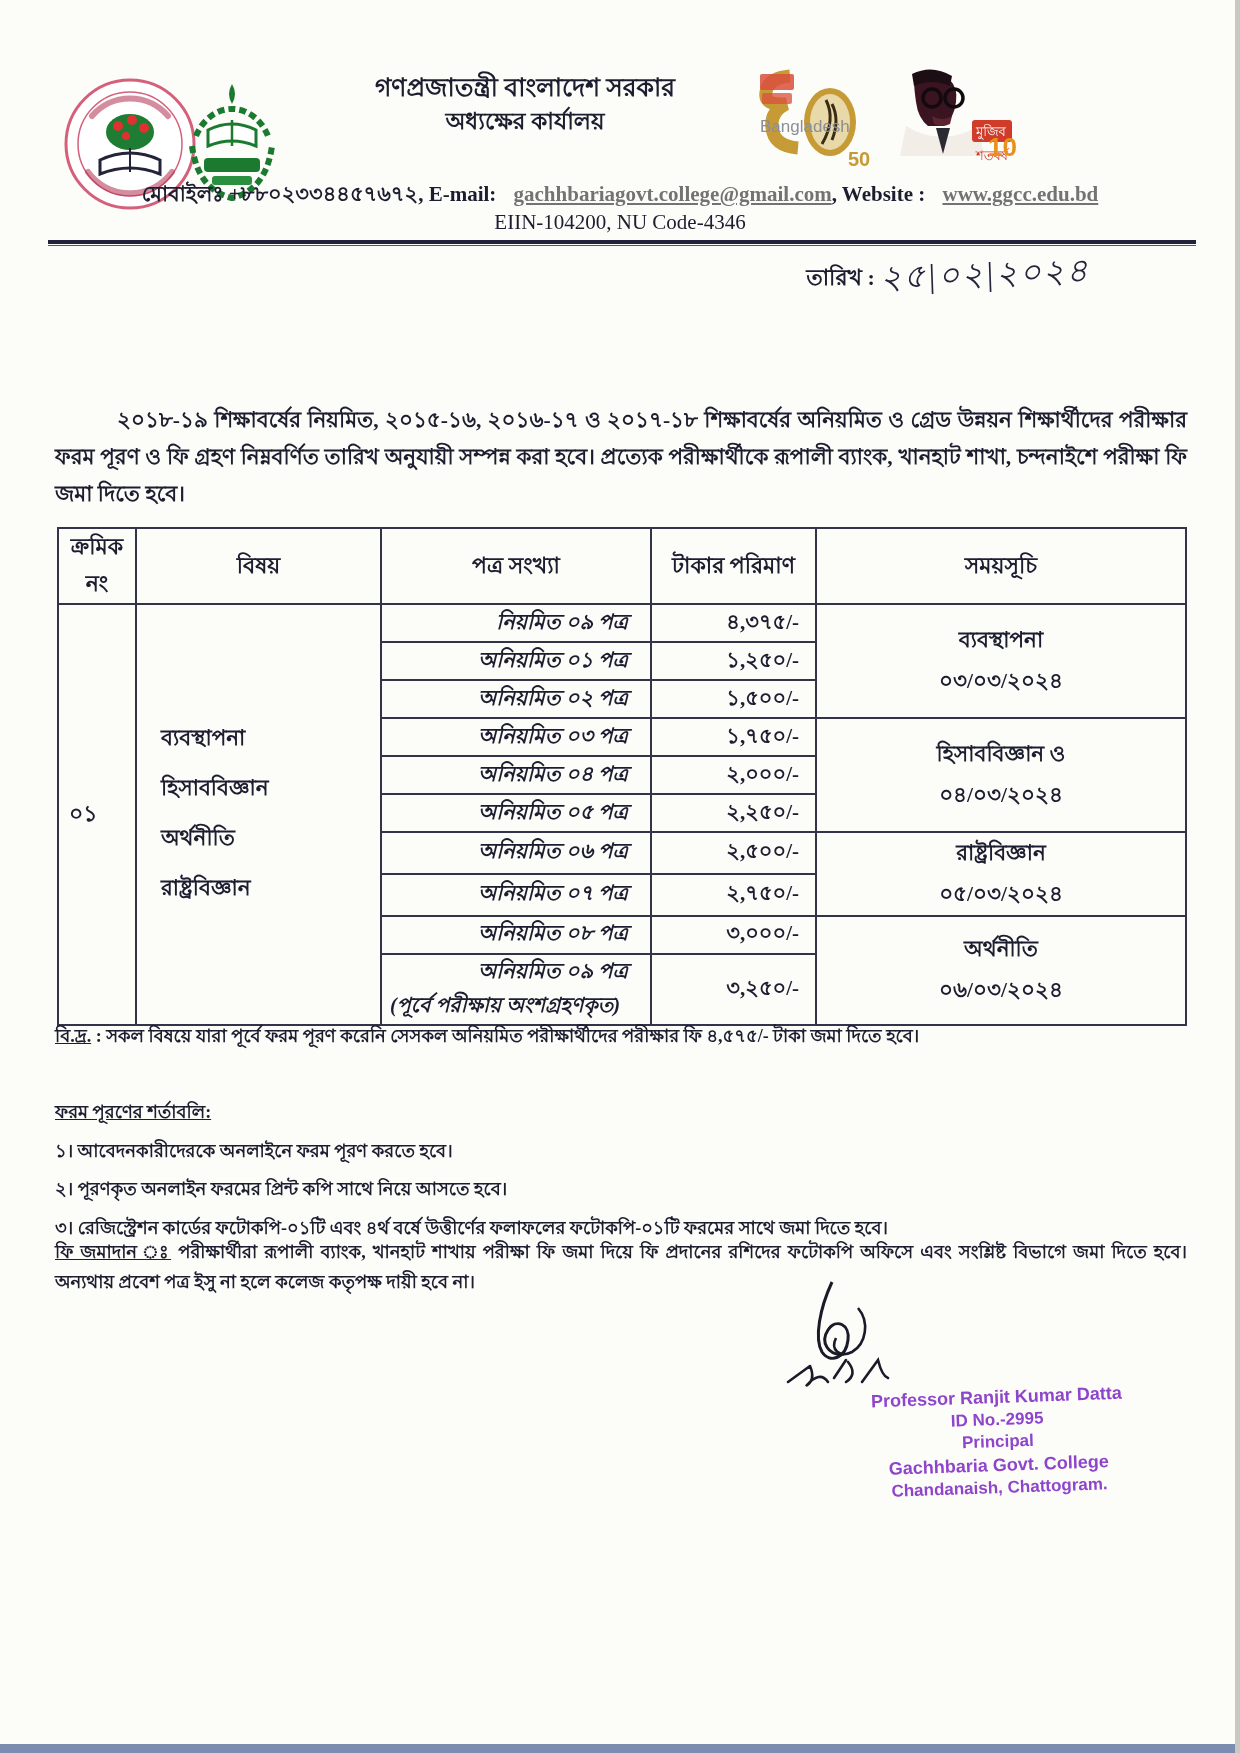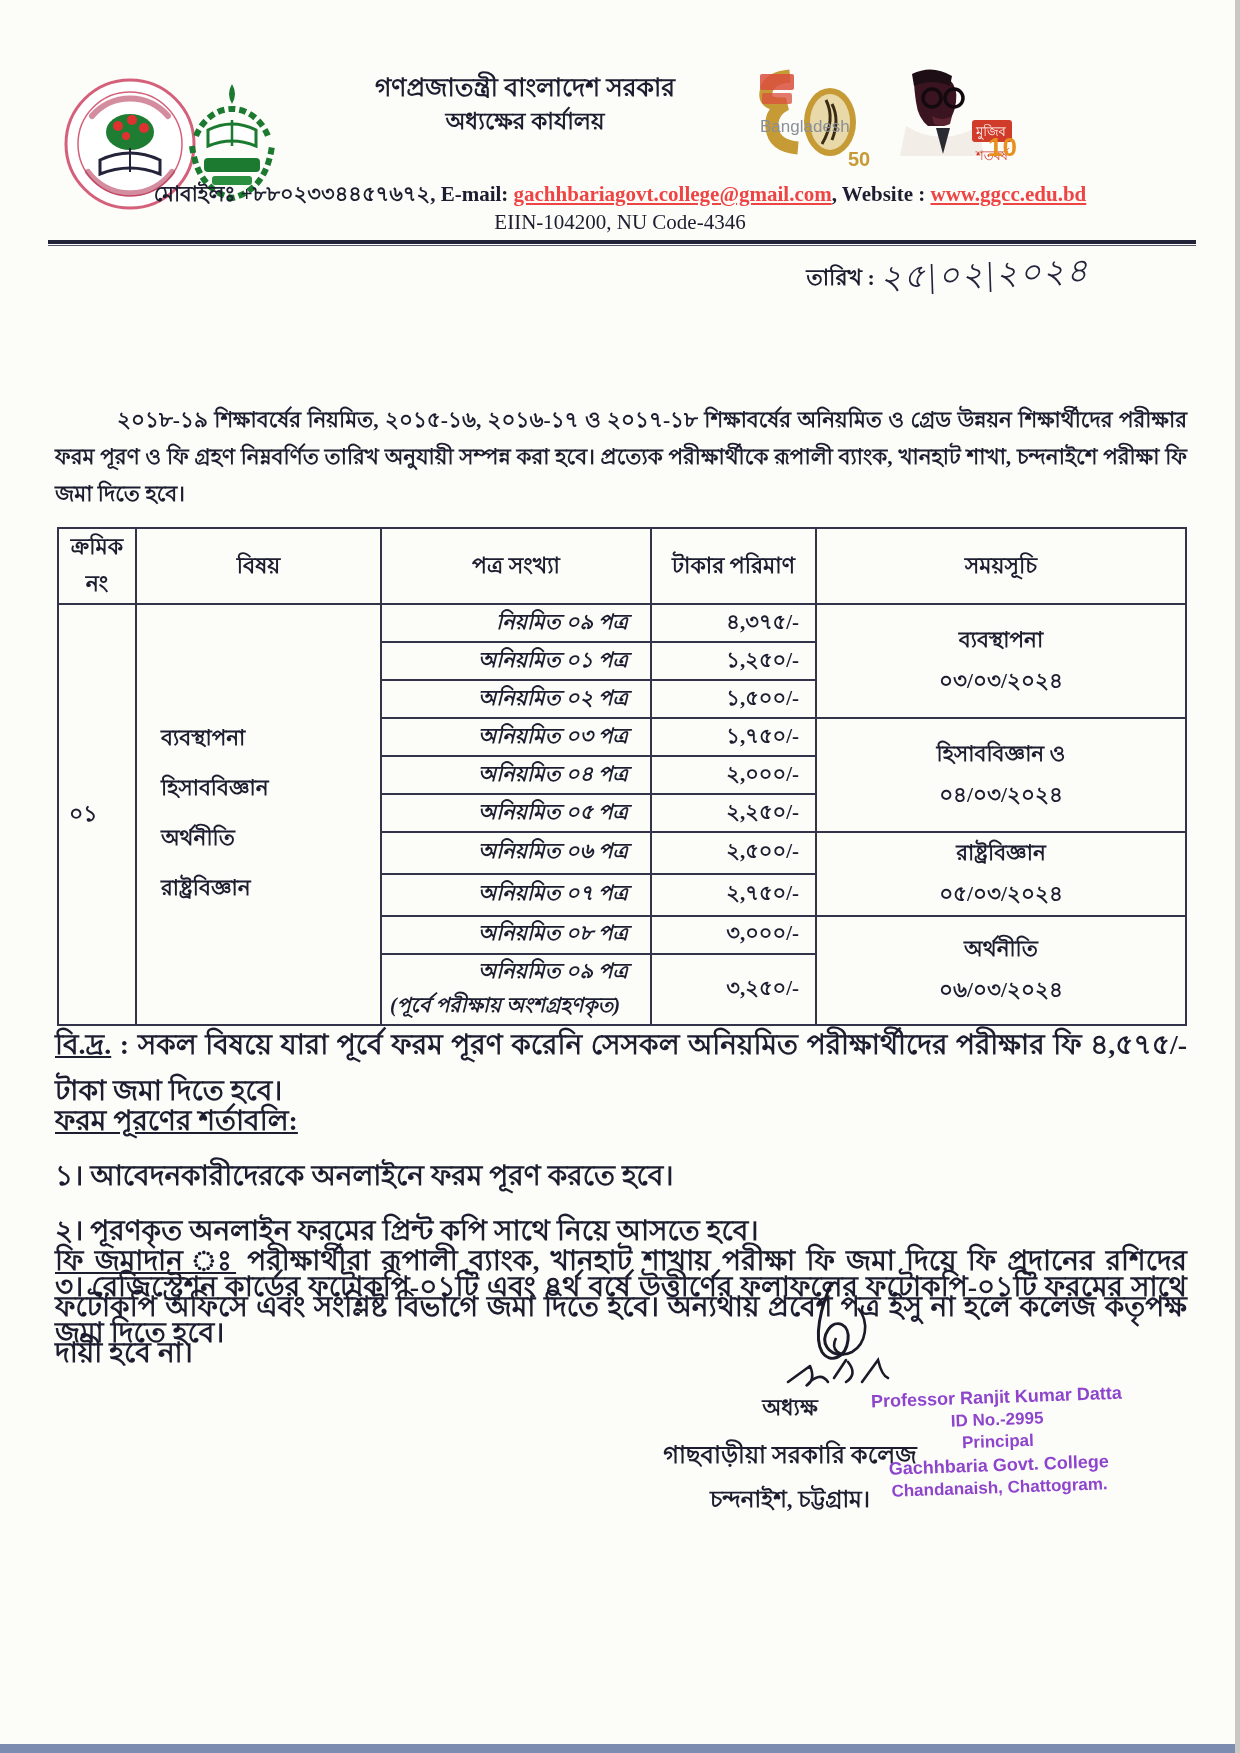--- a/index.html
+++ b/index.html
@@ -13,22 +13,22 @@
   .seal-left  { position:absolute; left:62px;  top:76px; width:136px; height:136px; }
   .seal-college { position:absolute; left:182px; top:66px; width:100px; height:140px; }
   .badge-50   { position:absolute; left:752px; top:66px; width:120px; height:108px; }
   .badge-mujib{ position:absolute; left:884px; top:64px; width:132px; height:104px; }
   .head-center { position:absolute; left:290px; top:70px; width:470px; text-align:center; }
   .head-line1 { font-size:25px; font-weight:bold; line-height:1.4; }
   .head-line2 { font-size:23px; font-weight:bold; line-height:1.5; }
   .head-line3 { font-size:27px; font-weight:bold; line-height:1.45; white-space:nowrap; }
   .contact-line { position:absolute; left:0; top:178px; width:100%; text-align:center;
     font-size:21px; font-weight:bold; white-space:nowrap; }
-  .contact-line .blue { color:#ef4444; text-decoration:underline;
-    font-family:"Liberation Serif",serif; }
+  .contact-line .blue { color:#737373; text-decoration:underline;
+    font-family:"Liberation Serif",serif;margin-left:12px; }
   .eiin-line { position:absolute; left:0; top:210px; width:100%; text-align:center;
     font-size:21px; font-weight:normal; font-family:"Liberation Serif",serif; }
   .divider { position:absolute; left:48px; right:44px; top:240px; height:6px;
     border-top:4px solid #23233a; border-bottom:1px solid #55556a; }
   
   .date-line { position:absolute; right:150px; top:248px; font-size:22px; font-weight:bold; }
   .date-value { display:inline-block; font-size:33px; font-weight:normal;
     transform:rotate(-2deg); letter-spacing:2px; color:#23233a;
     font-style:italic; }
   
@@ -49,21 +49,21 @@
   td.paper { text-align:right; padding-right:22px; font-size:21px; height:38px;font-style:italic; }
   td.amount{ text-align:right; padding-right:16px; font-size:21px; }
   td.serial{ text-align:left; padding-left:10px; font-size:22px; vertical-align:middle; }
   td.subject{ vertical-align:middle; padding-left:24px; font-size:21.5px; }
   td.subject div { margin:14px 0; }
   td.sched { text-align:center; font-size:21.5px; vertical-align:middle; line-height:1.9; }
   tr.last td.paper { height:68px; }
   .paper-note { display:block; text-align:center; font-weight:600; font-size:20.5px; }
   
   .note, .cond, .fee-note { position:absolute; left:55px; width:1132px;
-    font-size:28px; font-weight:600; line-height:1.65; text-align:justify; }
+    font-size:18px; font-weight:600; line-height:1.65; text-align:justify; }
   .note { top:1022px; }
   .note .lbl, .cond .lbl, .fee-note .lbl { font-weight:bold; text-decoration:underline; }
   .cond { top:1098px; }
   .cond .item { margin-top:9px; }
   .fee-note { top:1238px; }
   
   .sig-scribble { position:absolute; left:770px; top:1278px; width:150px; height:130px; }
   .sig-block { position:absolute; left:640px; top:1392px; width:300px; text-align:center;
     font-size:22px; font-weight:600; line-height:1.45; }
   .sig-block .role { font-size:22px; margin-bottom:14px; }
@@ -266,25 +266,20 @@
   </div>
 
   <div class="sig-scribble">
     <svg viewBox="0 0 150 130" width="150" height="130">
       <path d="M62 4 C50 30 44 60 52 74 C60 86 76 80 78 62 C80 46 66 40 58 52 C50 64 58 78 74 76" fill="none" stroke="#1a1a28" stroke-width="3"></path>
       <path d="M88 30 C100 44 96 66 82 74 C70 80 60 72 66 60" fill="none" stroke="#1a1a28" stroke-width="2.6"></path>
       <path d="M18 104 l22 -16 M40 88 q6 14 -4 20 q14 -16 22 -4 M64 100 l12 -18 M78 84 q10 12 -2 20 M92 104 l16 -22 q4 16 10 18" fill="none" stroke="#1a1a28" stroke-width="2.6" stroke-linecap="round"></path>
     </svg>
   </div>
 
-  <div class="sig-block">
-    <div class="role">অধ্যক্ষ</div>
-    <div class="col">গাছবাড়ীয়া সরকারি কলেজ</div>
-    <div class="loc">চন্দনাইশ, চট্টগ্রাম।</div>
-  </div>
 
   <div class="stamp">
     <div class="s1">Professor Ranjit Kumar Datta</div>
     <div class="s2">ID No.-2995</div>
     <div class="s3">Principal</div>
     <div class="s4">Gachhbaria Govt. College</div>
     <div class="s5">Chandanaish, Chattogram.</div>
   </div>
 
   <div class="scan-edge"></div>

